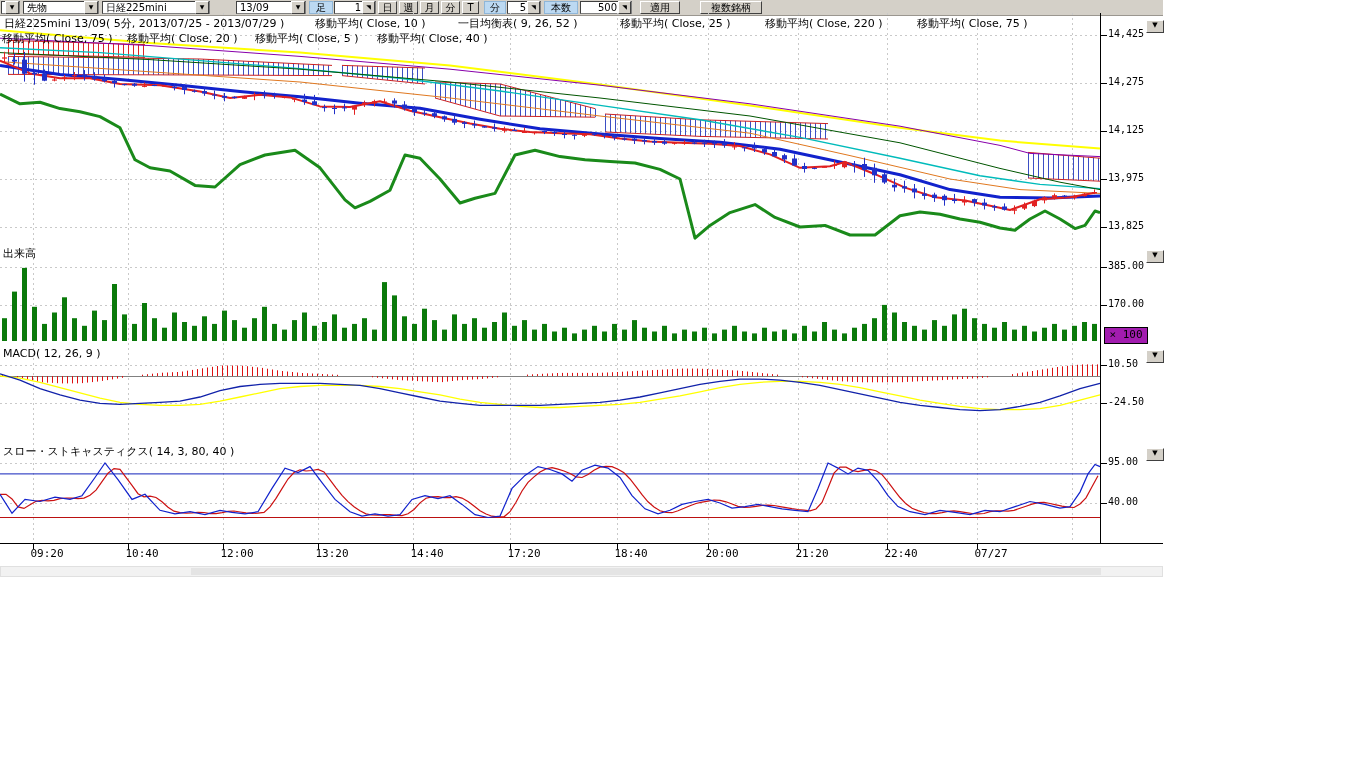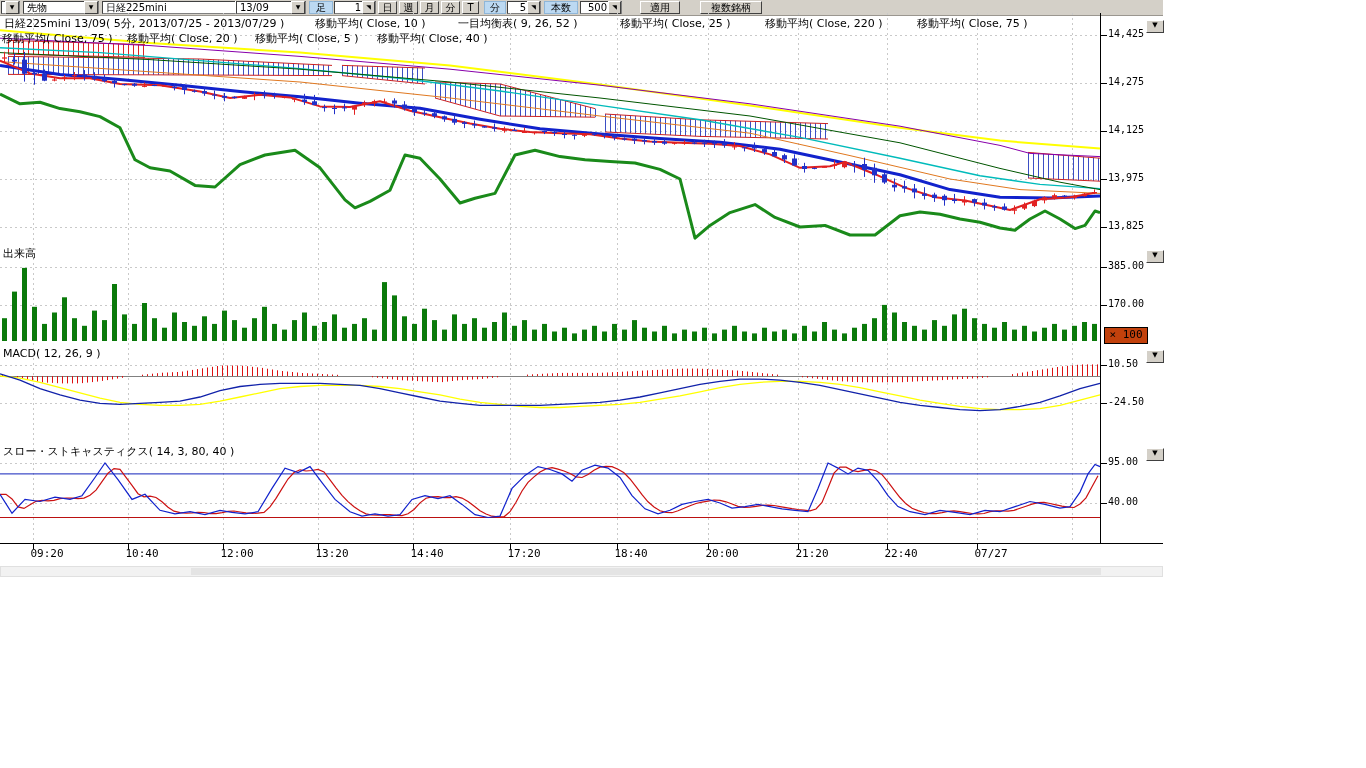--- a/index.html
+++ b/index.html
@@ -12,38 +12,38 @@
   .btn3d{background:#d4d0c8;border:1px solid;border-color:#fff #404040 #404040 #fff;text-align:center;color:#000;cursor:default;}
   .inputbox{background:#fff;border:1px solid #808080;border-top-color:#404040;border-left-color:#404040;display:flex;align-items:center;}
   .inputbox .val{flex:1;text-align:right;padding-right:1px;}
   .spin{width:11px;height:11px;background:#d4d0c8;border:1px solid;border-color:#fff #404040 #404040 #fff;font-size:6px;line-height:9px;text-align:center;flex:0 0 11px;}
   #chart-svg{position:absolute;left:0;top:0;}
   .axlbl{position:absolute;font-family:"DejaVu Sans Mono",monospace;font-size:10px;color:#000;white-space:nowrap;}
   .ttl{position:absolute;font-size:11px;color:#000;white-space:nowrap;}
   .legend{position:absolute;font-size:11px;color:#000;white-space:nowrap;}
   .tlbl{position:absolute;font-family:"DejaVu Sans Mono",monospace;font-size:11px;color:#000;transform:translateX(-50%);white-space:nowrap;}
   .panel-menu-btn{position:absolute;left:1146px;width:16px;height:11px;background:#d4d0c8;border:1px solid;border-color:#fff #404040 #404040 #fff;font-size:7px;line-height:9px;text-align:center;color:#000;}
-  .multbox{position:absolute;border:1px solid #000;background:#c2410c;font-family:"DejaVu Sans Mono",monospace;font-size:11px;line-height:14px;text-align:center;}
+  .multbox{position:absolute;border:1px solid #000;background:#a21caf;font-family:"DejaVu Sans Mono",monospace;font-size:11px;line-height:14px;text-align:center;}
   #hscroll{position:absolute;left:0;top:566px;width:1163px;height:11px;background:#f2f2f2;border:1px solid #e0e0e0;box-sizing:border-box;}
   #hscroll .thumb{position:absolute;left:190px;top:1px;width:910px;height:7px;background:#e4e4e4;}
 </style>
 </head>
 <body>
 
 <div id="app">
 
   <div id="toolbar">
     <div class="tb combo" style="left:1px;width:19px;padding-left:0;justify-content:flex-end;">
         <span class="combo-arrow">▼</span>
       </div>
     <div class="tb combo" style="left:23px;width:76px;">
         <span>先物</span>
         <span class="combo-arrow">▼</span>
       </div>
-    <div class="tb combo" style="left:102px;width:148px;">
+    <div class="tb combo" style="left:102px;width:108px;">
         <span>日経225mini</span>
         <span class="combo-arrow">▼</span>
       </div>
     <div class="tb combo" style="left:236px;width:70px;">
         <span>13/09</span>
         <span class="combo-arrow">▼</span>
       </div>
     <div class="tb blabel" style="left:309px;width:24px;">足</div>
     <div class="tb inputbox" style="left:334px;width:42px;">
         <span class="val">1</span>
@@ -53,21 +53,21 @@
     <div class="tb btn3d" style="left:399px;width:19px;">週</div>
     <div class="tb btn3d" style="left:420px;width:19px;">月</div>
     <div class="tb btn3d" style="left:441px;width:19px;">分</div>
     <div class="tb btn3d" style="left:462px;width:17px;">T</div>
     <div class="tb blabel" style="left:484px;width:22px;">分</div>
     <div class="tb inputbox" style="left:507px;width:34px;">
         <span class="val">5</span>
         <span class="spin">◥</span>
       </div>
     <div class="tb blabel" style="left:544px;width:34px;">本数</div>
-    <div class="tb inputbox" style="left:580px;width:42px;">
+    <div class="tb inputbox" style="left:580px;width:52px;">
         <span class="val">500</span>
         <span class="spin">◥</span>
       </div>
     <div class="tb btn3d" style="left:640px;width:40px;text-align:center;">適用</div>
     <div class="tb btn3d" style="left:700px;width:62px;">複数銘柄</div>
   </div>
 
   <svg id="chart-svg" width="1163" height="580">
       <line x1="33.5" y1="13" x2="33.5" y2="543" stroke="#c9c9c9" stroke-dasharray="2,3"></line>
       <line x1="128.5" y1="13" x2="128.5" y2="543" stroke="#c9c9c9" stroke-dasharray="2,3"></line>

